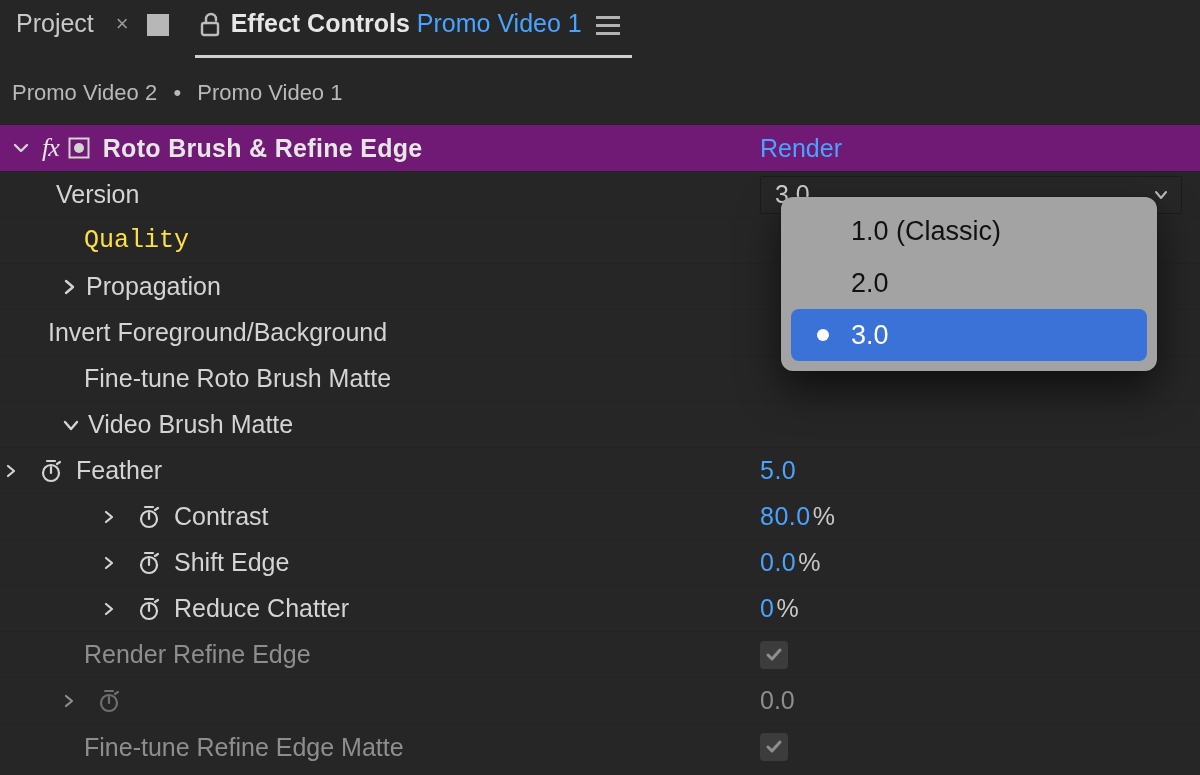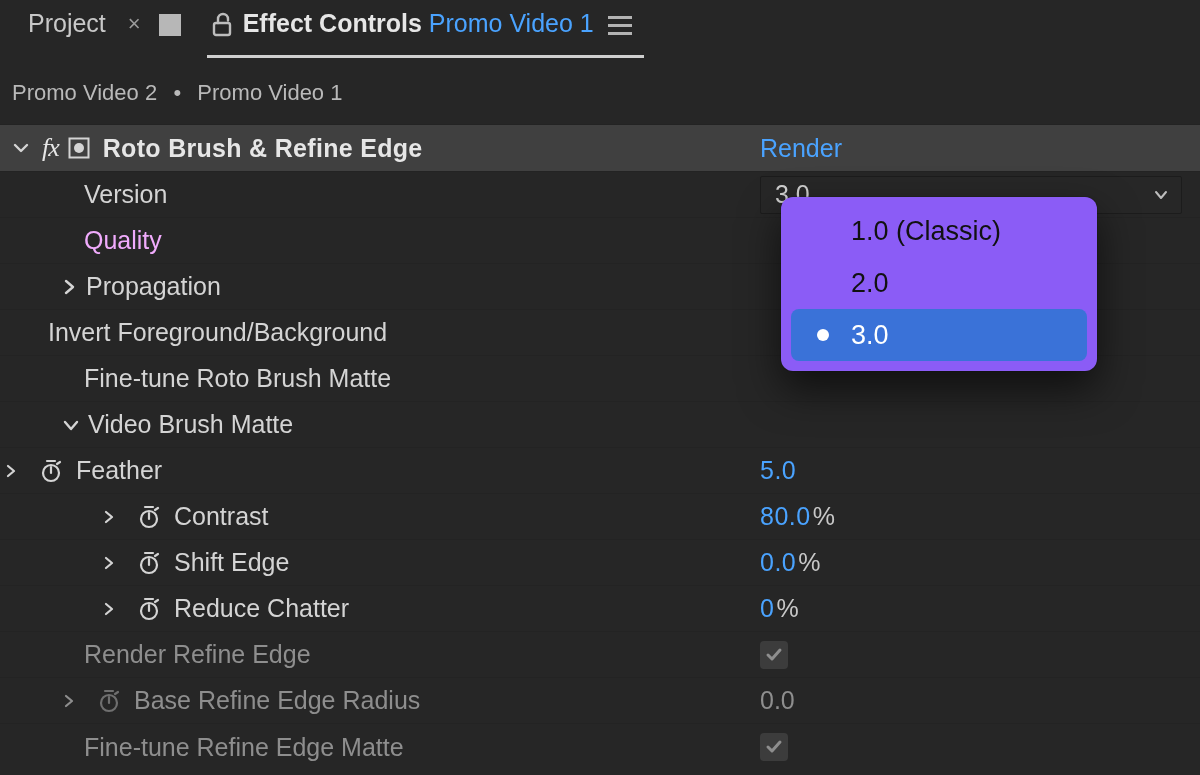--- a/index.html
+++ b/index.html
@@ -1,45 +1,45 @@
 <!DOCTYPE html>
 <html><head>
 <meta charset="utf-8">
 <style>
   * { box-sizing: border-box; margin: 0; padding: 0; font-family: -apple-system, "Segoe UI", "Helvetica Neue", Arial, sans-serif; }
   body { background: #262626; color: #c8c8c8; width: 1200px; height: 775px; overflow: hidden; font-size: 25px; -webkit-font-smoothing: antialiased; }
 
   
-  .tab-strip { display: flex; align-items: flex-start; height: 58px; padding: 0 20px 0 20px; gap: 0; }
+  .tab-strip { display: flex; align-items: flex-start; height: 58px; padding: 0 20px 0 8px; gap: 0; }
   .tab { display: flex; align-items: center; height: 58px; padding: 0 12px 12px 8px; color: #c8c8c8; position: relative; }
   .tab-close { color: #9a9a9a; margin-left: 22px; font-size: 22px; line-height: 1; position: relative; top: 1px; }
   .tab-square { width: 22px; height: 22px; background: #b7b7b7; margin: 0 14px 0 18px; position: relative; top: 2px; }
   .lock { width: 30px; display: flex; justify-content: center; margin-right: 6px; position: relative; top: 2px; }
   .tab.active-tab { color: #e8e8e8; }
   .tab-title-active { color: #4aa3ff; }
   .active-underline { position: absolute; left: 0; right: 0; bottom: 0; height: 3px; background: #cfcfcf; }
   .menu-icon { margin-left: 14px; display: flex; flex-direction: column; justify-content: center; gap: 5px; position: relative; top: 2px; }
   .menu-icon span { display: block; height: 3px; width: 24px; background: #b3b3b3; }
 
   
   .crumb { padding: 22px 12px 18px 12px; color: #b9b9b9; font-size: 22px; }
   .crumb .dot { margin: 0 4px; }
 
   
   .row { display: flex; align-items: center; height: 46px; border-bottom: 1px solid #232323; padding-right: 18px; }
-  .row.header-row { background: #404040; height: 48px; border-top: 1px solid #232323; justify-content: center; }
+  .row.header-row { background: #701a75; height: 48px; border-top: 1px solid #232323; justify-content: center; }
   .row.group-row { height: 46px; }
   .row.value-row { height: 46px; }
   .left { display: flex; align-items: center; flex: 0 0 760px; min-width: 760px; }
   .right { flex: 1; display: flex; align-items: center; color: #c8c8c8; }
   .right.link { color: #4aa3ff; }
   .value { color: #4aa3ff; letter-spacing: 0.5px; }
   .value .suffix { color: #c8c8c8; margin-left: 2px; }
   .label { color: #d4d4d4; }
-  .label.dim { color: #f0abfc; }
+  .label.dim { color: #fde047; font-family: Liberation Mono, monospace; }
   .label.dim2 { color: #8e8e8e; }
 
   
   .pad0 { padding-left: 10px; }
 
   
   .chev { width: 22px; display: inline-flex; justify-content: center; align-items: center; margin-right: 6px; }
   .chev svg { display: block; }
   .fx { font-style: italic; font-family: Georgia, "Times New Roman", serif; color: #e6e6e6; font-size: 26px; margin: 0 8px 0 4px; letter-spacing: -1px; }
   .target { width: 24px; height: 24px; display: inline-flex; justify-content: center; align-items: center; margin-right: 12px; }
@@ -49,21 +49,21 @@
 
   
   .ver-select { flex: 1; display: flex; align-items: center; justify-content: space-between; border: 1px solid #1c1c1c; background: #272727; height: 38px; padding: 0 12px 0 14px; color: #d0d0d0; border-radius: 2px; }
   .ver-select .carat { color: #bdbdbd; }
 
   
   .checkbox { width: 28px; height: 28px; border-radius: 4px; background: #3c3c3c; display: flex; align-items: center; justify-content: center; }
   .checkbox svg { display: block; }
 
   
-  .popup { position: absolute; left: 781px; top: 197px; width: 316px; background: #8b5cf6; border-radius: 12px; box-shadow: 0 18px 40px rgba(0,0,0,0.6), 0 0 0 1px rgba(0,0,0,0.1); padding: 8px 10px 10px 10px; color: #111; }
+  .popup { position: absolute; left: 781px; top: 197px; width: 376px; background: #a3a3a3; border-radius: 12px; box-shadow: 0 18px 40px rgba(0,0,0,0.6), 0 0 0 1px rgba(0,0,0,0.1); padding: 8px 10px 10px 10px; color: #111; }
   .popup-item { display: flex; align-items: center; height: 52px; padding: 0 10px 0 60px; border-radius: 8px; font-size: 27px; color: #111; position: relative; }
   .popup-item.selected { background: #3a72d8; color: #fff; }
   .popup-item .bullet { position: absolute; left: 26px; width: 12px; height: 12px; border-radius: 50%; background: #fff; }
 
   
   .unlock-svg { display: block; }
 </style>
 </head>
 <body>
 
@@ -113,21 +113,21 @@
       </svg>
     </span>
     <span class="header-label">Roto Brush &amp; Refine Edge</span>
   </div>
   <div class="right link">
     <span>Render</span>
   </div>
 </div>
 
 <div class="row value-row">
-  <div class="left" style="padding-left:84px;">
+  <div class="left" style="padding-left:56px;">
     <span class="label">Version</span>
   </div>
   <div class="right">
     <div class="ver-select">
       <span>3.0</span>
       <span class="carat">
         <svg width="16" height="16" viewBox="0 0 16 16">
             <path d="M3 5 L8 11 L13 5" fill="none" stroke="#bdbdbd" stroke-width="2" stroke-linecap="round" stroke-linejoin="round"></path>
           </svg>
       </span>
@@ -295,21 +295,20 @@
         </svg>
     </span>
     <span class="stopwatch">
       <svg width="26" height="26" viewBox="0 0 26 26">
         <circle cx="13" cy="15" r="8" fill="none" stroke="#6f6f6f" stroke-width="2.2"></circle>
         <line x1="13" y1="15" x2="13" y2="9" stroke="#6f6f6f" stroke-width="2.2" stroke-linecap="round"></line>
         <line x1="9" y1="3" x2="17" y2="3" stroke="#6f6f6f" stroke-width="2.2" stroke-linecap="round"></line>
         <line x1="19" y1="6" x2="22" y2="4" stroke="#6f6f6f" stroke-width="2.2" stroke-linecap="round"></line>
       </svg>
     </span>
-    <span class="label dim2">Base Refine Edge Radius</span>
   </div>
   <div class="right">
     <span style="color:#8e8e8e;">0.0</span>
   </div>
 </div>
 
 <div class="row value-row" style="border-bottom:none;">
   <div class="left" style="padding-left:84px;">
     <span class="label dim2">Fine-tune Refine Edge Matte</span>
   </div>

